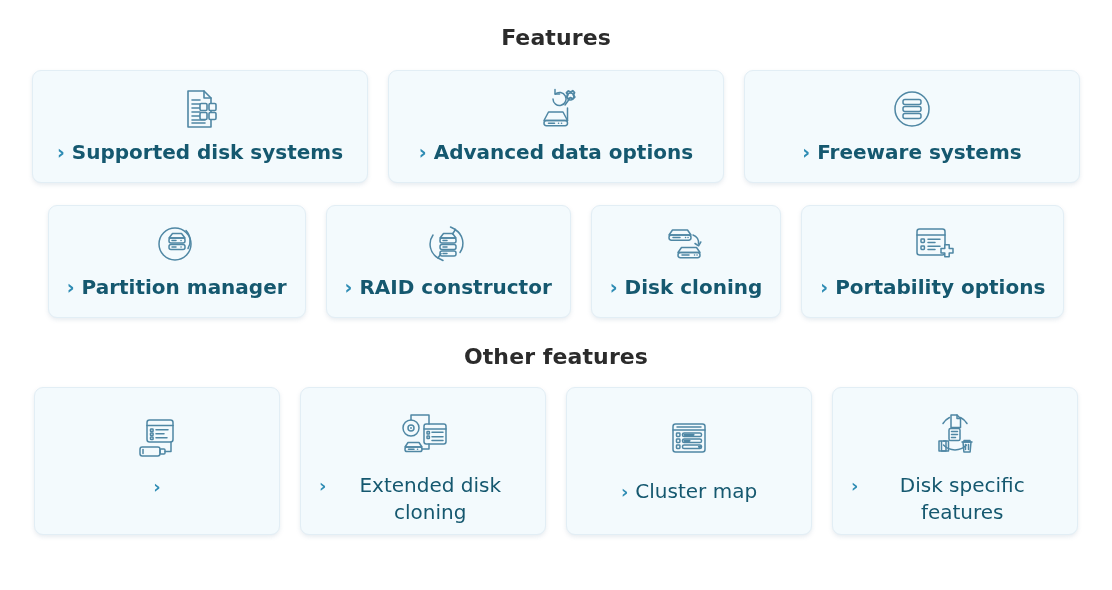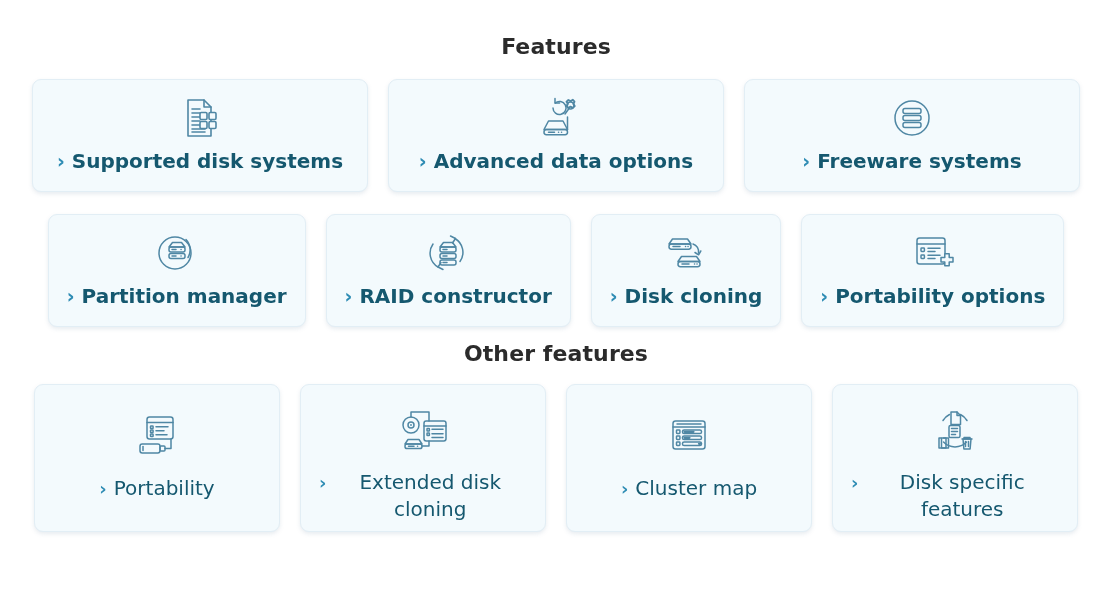--- a/index.html
+++ b/index.html
@@ -15,22 +15,22 @@
     position: relative;
     background: #ffffff;
   }
   .section-title {
     text-align: center;
     font-size: 22px;
     font-weight: bold;
     color: #2b2b2b;
     letter-spacing: 0.1px;
   }
-  #features-title { margin: 9px; padding-top: 25px; }
-  #other-title { margin: 4px; padding-top: 10px; }
+  #features-title { margin: 0; padding-top: 25px; }
+  #other-title { margin: 16px; padding-top: 10px; }
 
   .row {
     display: flex;
     justify-content: center;
     align-items: stretch;
     gap: 20px;
     padding: 0 30px;
   }
   #row-1 { margin-top: 20px; }
   #row-2 { margin-top: 22px; }
@@ -242,21 +242,20 @@
           <rect x="20.5" y="24" width="2.6" height="2.6" rx="0.6"></rect>
           <path d="M26 16.8 h12 M26 20.8 h8 M26 24.8 h11"></path>
           <rect x="10" y="34" width="20" height="9" rx="2.2"></rect>
           <path d="M13 36.5 v4"></path>
           <rect x="30" y="36" width="5" height="5" rx="1"></rect>
           <path d="M35 38.5 h6 v-9.5"></path>
         </svg>
       </span>
       <span class="card-label">
         <span class="chevron">›</span>
-        <span class="label-text">Portability</span>
       </span>
     </div>
 
     <div class="card">
       <span class="card-icon">
         <svg width="58" height="54" viewBox="0 0 58 54" fill="none" stroke="#4f87a4" stroke-width="1.5" stroke-linecap="round" stroke-linejoin="round">
           <circle cx="17" cy="18" r="8"></circle>
           <circle cx="17" cy="18" r="3"></circle>
           <circle cx="17" cy="18" r="0.9" fill="#4f87a4" stroke="none"></circle>
           <path d="M11 37 l3 -4.5 h11 l3 4.5 z"></path>

